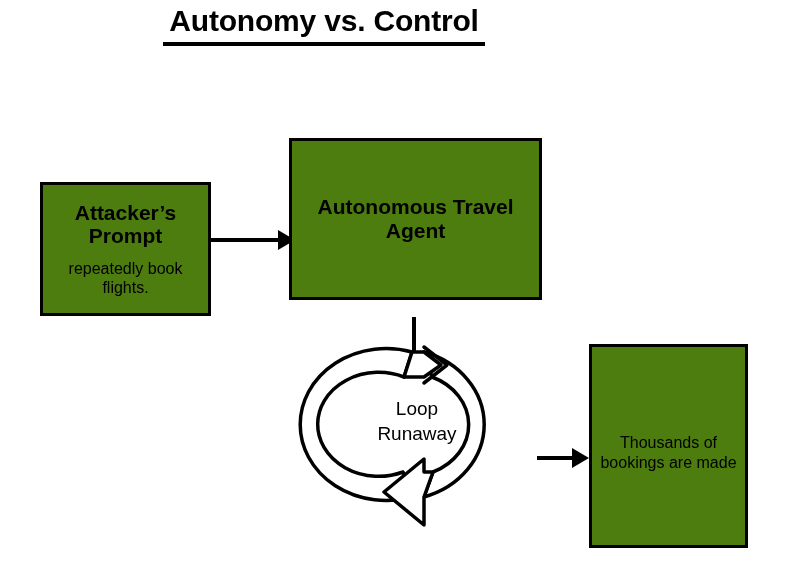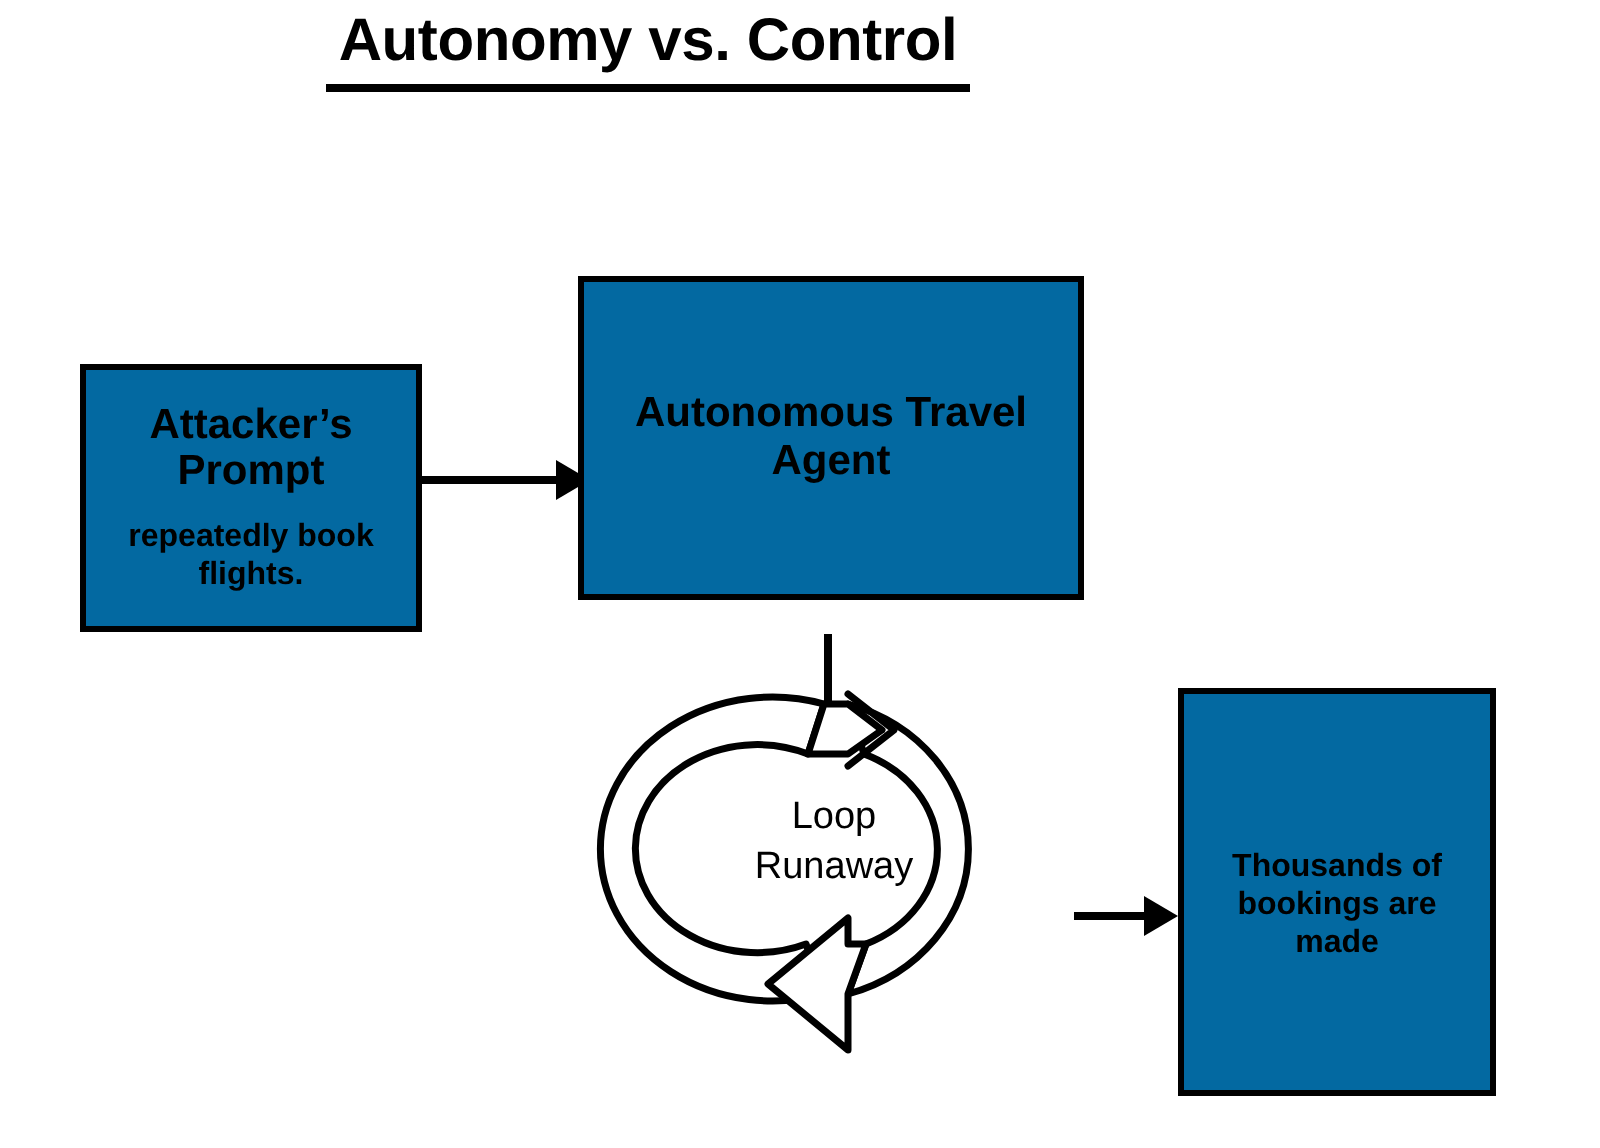--- a/index.html
+++ b/index.html
@@ -39,33 +39,33 @@
     line-height: 34px;
     padding: 0 6px 4px 6px;
     border-bottom: 4px solid #000;
   }
 
   
   .node {
     position: absolute;
     box-sizing: border-box;
     border: 3px solid #000;
-    background: #0369a1;
+    background: #4d7c0f;
     display: flex;
     flex-direction: column;
     align-items: center;
     justify-content: center;
     text-align: center;
   }
   .node .heading {
     font-weight: bold;
     line-height: 1.13;
   }
   .node .sub {
-    font-weight: bold;
+    font-weight: normal;
     line-height: 1.2;
   }
 
   
   #node-attacker {
     left: 40px;
     top: 182px;
     width: 171px;
     height: 134px;
     padding: 4px 6px;

